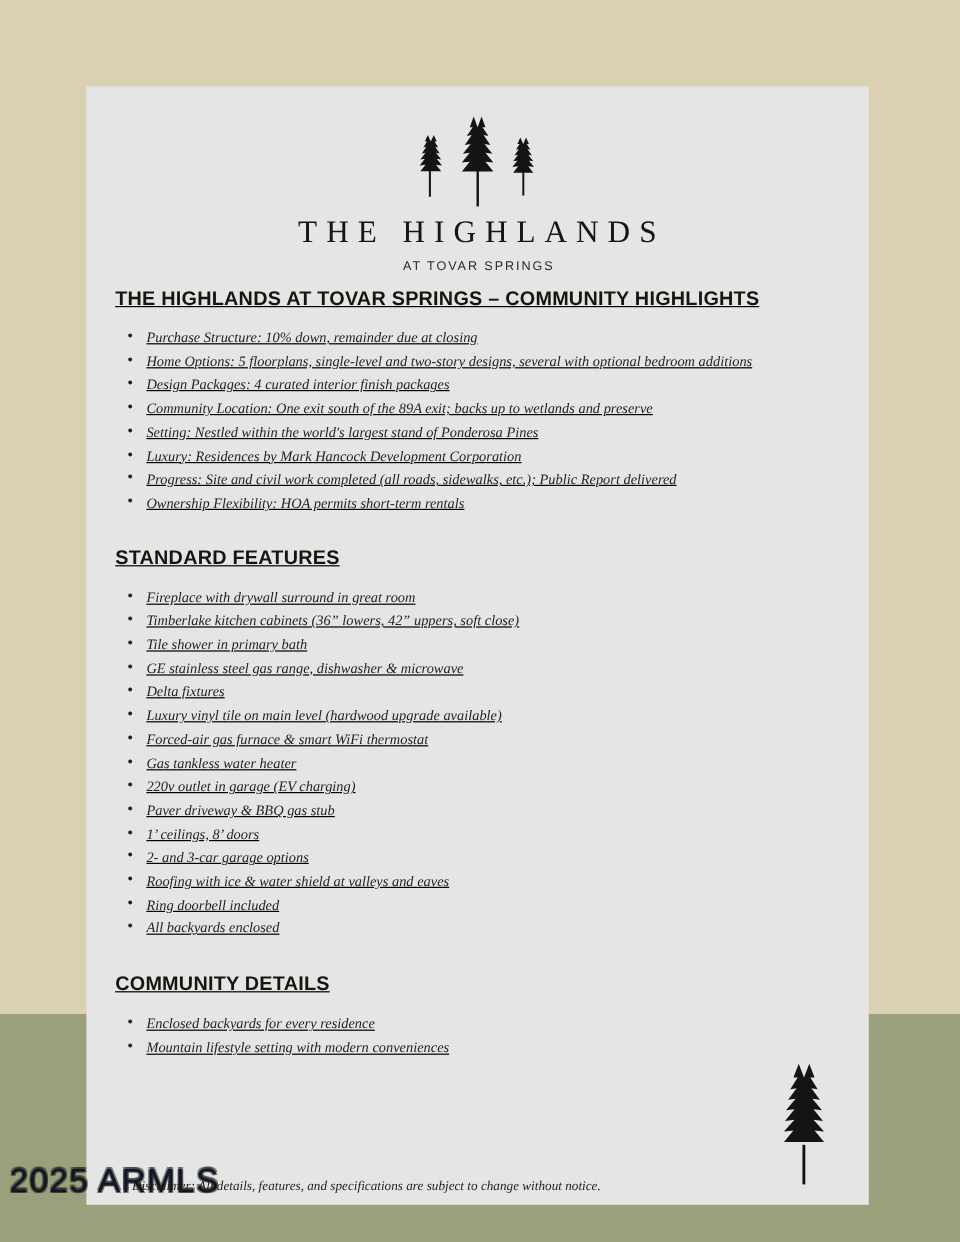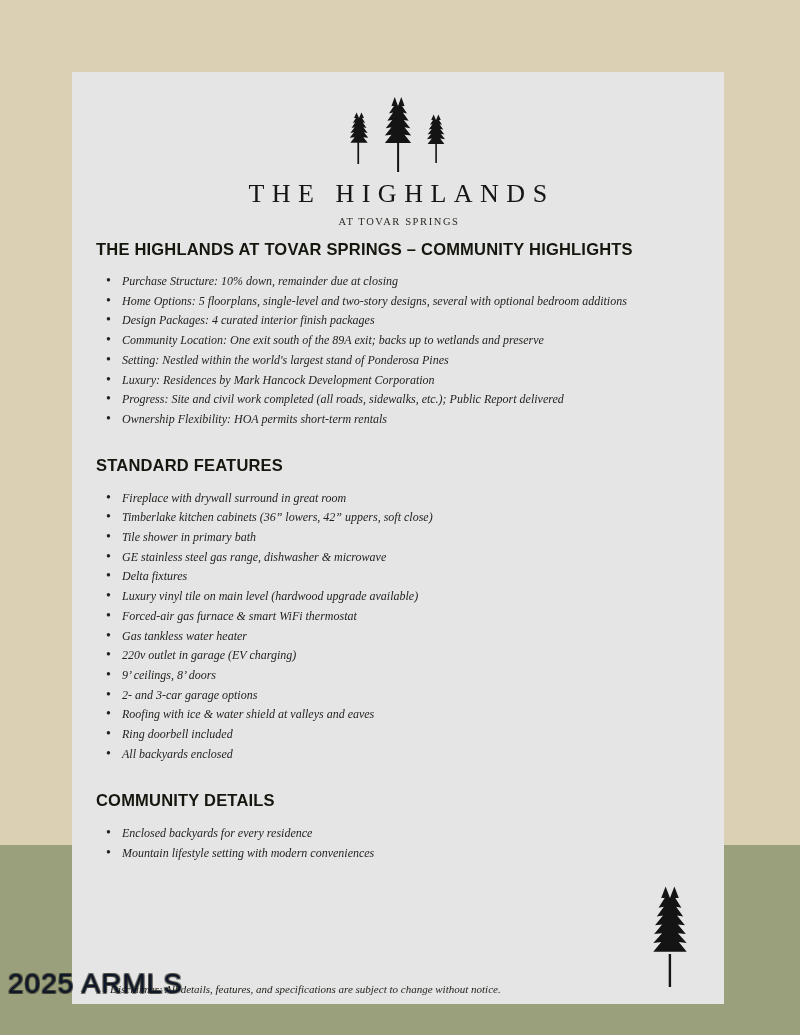--- a/index.html
+++ b/index.html
@@ -55,34 +55,35 @@
     font-family: "Liberation Serif", serif;
     font-size: 26px;
     letter-spacing: 7.5px;
     color: #151515;
     margin-top: 6px;
     padding-left: 7px;
     line-height: 1.1;
     white-space: nowrap;
   }
   #logo-tagline {
-    font-family: Liberation Serif, serif;
+    font-family: Liberation Sans, sans-serif;
     font-size: 10.5px;
     letter-spacing: 1.6px;
     color: #2a2a24;
     margin-top: 7px;
     padding-left: 2px;
   }
 
   
   #content {
     position: absolute;
     left: 24px;
     top: 168px;
     width: 604px;
+    text-decoration: underline;
   }
 
   .section-heading {
     font-family: "Liberation Sans", sans-serif;
     font-weight: bold;
     font-size: 16.5px;
     letter-spacing: 0.2px;
     color: #16160f;
     margin: 0;
   }
@@ -210,21 +211,22 @@
     <ul class="bullets">
       <li>Fireplace with drywall surround in great room</li>
       <li>Timberlake kitchen cabinets (36” lowers, 42” uppers, soft close)</li>
       <li>Tile shower in primary bath</li>
       <li>GE stainless steel gas range, dishwasher &amp; microwave</li>
       <li>Delta fixtures</li>
       <li>Luxury vinyl tile on main level (hardwood upgrade available)</li>
       <li>Forced-air gas furnace &amp; smart WiFi thermostat</li>
       <li>Gas tankless water heater</li>
       <li>220v outlet in garage (EV charging)</li>
-      <li>9’ ceilings, 8’ doors</li>
+      <li>Paver driveway &amp; BBQ gas stub</li>
+      <li>1’ ceilings, 8’ doors</li>
       <li>2- and 3-car garage options</li>
       <li>Roofing with ice &amp; water shield at valleys and eaves</li>
       <li>Ring doorbell included</li>
       <li>All backyards enclosed</li>
     </ul>
 
     <div class="gap-after-standard"></div>
 
     <h2 class="section-heading" id="heading-community">COMMUNITY DETAILS</h2>
     <ul class="bullets">

